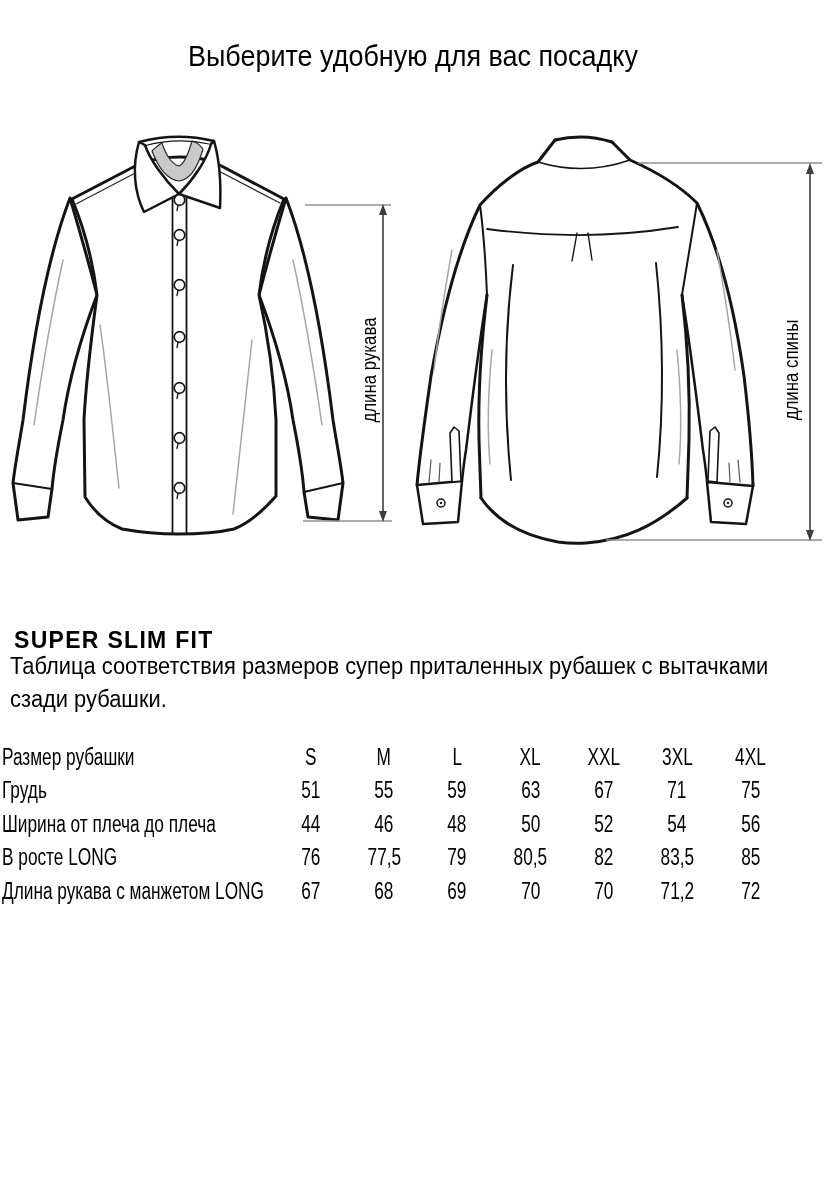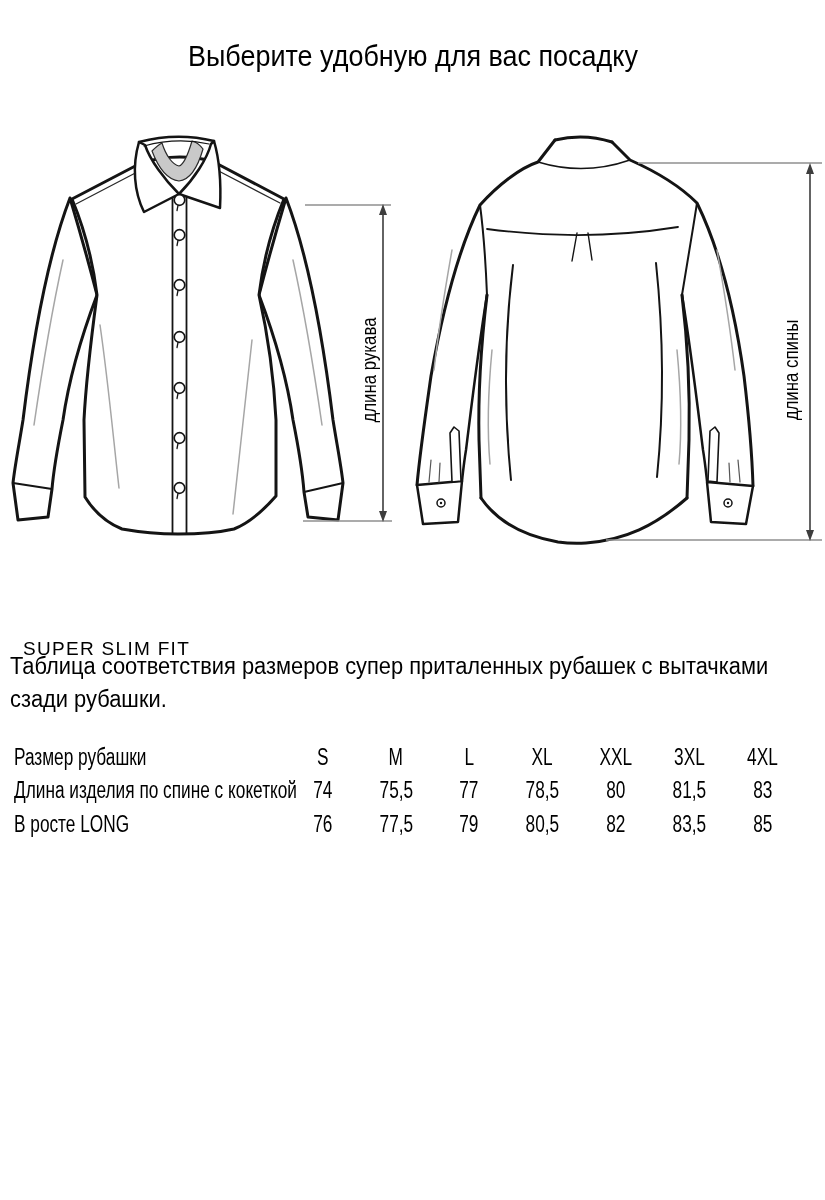--- a/index.html
+++ b/index.html
@@ -13,30 +13,30 @@
   }
   .title .sqz { display:inline-block; transform:scaleX(0.93); transform-origin:50% 50%; white-space:nowrap; }
   .diagram { position:absolute; top:130px; left:0; width:825px; height:420px; }
   .diagram svg { position:absolute; top:0; left:0; }
   .vlabel {
     position:absolute; font-size:21px; line-height:21px; white-space:nowrap;
     transform:translate(-50%,-50%) rotate(-90deg);
   }
   .vlabel .sqz8 { display:inline-block; transform:scaleX(0.8); transform-origin:50% 50%; }
   .heading {
-    position:absolute; top:624px; left:10px; margin:13px;
-    font-size:19px; line-height:24px; font-weight:normal; letter-spacing:1.3px; white-space:nowrap;
+    position:absolute; top:624px; left:10px; margin:4px;
+    font-size:23px; line-height:24px; font-weight:bold; letter-spacing:1.3px; white-space:nowrap;
   }
   .desc {
     position:absolute; top:650px; left:10px; margin:0;
     font-size:23px; line-height:33px;text-decoration:underline;
   }
   .desc .sqz95 { display:inline-block; transform:scaleX(0.95); transform-origin:0 0; white-space:pre-line; }
   table.size-table {
-    position:absolute; top:740px; left:14px; width:785px;
+    position:absolute; top:740px; left:2px; width:785px;
     border-collapse:collapse; table-layout:fixed;
   }
   table.size-table td { height:33.5px; padding:0; font-size:23px; line-height:24px; vertical-align:middle; }
   table.size-table td.lbl { text-align:left; }
   table.size-table td.val { text-align:center; }
   .nL { display:inline-block; transform:scaleX(0.75); transform-origin:0 50%; white-space:nowrap; }
   .nC { display:inline-block; transform:scaleX(0.75); transform-origin:50% 50%; white-space:nowrap; }
 </style>
 </head>
 <body>
@@ -201,35 +201,55 @@
           <td class="lbl"><span class="nL">Размер рубашки</span></td>
           <td class="val"><span class="nC">S</span></td>
           <td class="val"><span class="nC">M</span></td>
           <td class="val"><span class="nC">L</span></td>
           <td class="val"><span class="nC">XL</span></td>
           <td class="val"><span class="nC">XXL</span></td>
           <td class="val"><span class="nC">3XL</span></td>
           <td class="val"><span class="nC">4XL</span></td>
         </tr>
         <tr>
-          <td class="lbl"><span class="nL">Длина изделия по спине с кокеткой</span></td>
-          <td class="val"><span class="nC">74</span></td>
-          <td class="val"><span class="nC">75,5</span></td>
-          <td class="val"><span class="nC">77</span></td>
-          <td class="val"><span class="nC">78,5</span></td>
-          <td class="val"><span class="nC">80</span></td>
-          <td class="val"><span class="nC">81,5</span></td>
-          <td class="val"><span class="nC">83</span></td>
+          <td class="lbl"><span class="nL">Грудь</span></td>
+          <td class="val"><span class="nC">51</span></td>
+          <td class="val"><span class="nC">55</span></td>
+          <td class="val"><span class="nC">59</span></td>
+          <td class="val"><span class="nC">63</span></td>
+          <td class="val"><span class="nC">67</span></td>
+          <td class="val"><span class="nC">71</span></td>
+          <td class="val"><span class="nC">75</span></td>
+        </tr>
+        <tr>
+          <td class="lbl"><span class="nL">Ширина от плеча до плеча</span></td>
+          <td class="val"><span class="nC">44</span></td>
+          <td class="val"><span class="nC">46</span></td>
+          <td class="val"><span class="nC">48</span></td>
+          <td class="val"><span class="nC">50</span></td>
+          <td class="val"><span class="nC">52</span></td>
+          <td class="val"><span class="nC">54</span></td>
+          <td class="val"><span class="nC">56</span></td>
         </tr>
         <tr>
           <td class="lbl"><span class="nL">В росте LONG</span></td>
           <td class="val"><span class="nC">76</span></td>
           <td class="val"><span class="nC">77,5</span></td>
           <td class="val"><span class="nC">79</span></td>
           <td class="val"><span class="nC">80,5</span></td>
           <td class="val"><span class="nC">82</span></td>
           <td class="val"><span class="nC">83,5</span></td>
           <td class="val"><span class="nC">85</span></td>
         </tr>
+        <tr>
+          <td class="lbl"><span class="nL">Длина рукава с манжетом LONG</span></td>
+          <td class="val"><span class="nC">67</span></td>
+          <td class="val"><span class="nC">68</span></td>
+          <td class="val"><span class="nC">69</span></td>
+          <td class="val"><span class="nC">70</span></td>
+          <td class="val"><span class="nC">70</span></td>
+          <td class="val"><span class="nC">71,2</span></td>
+          <td class="val"><span class="nC">72</span></td>
+        </tr>
       </tbody>
   </table>
 
 </div>
 
 </body></html>

